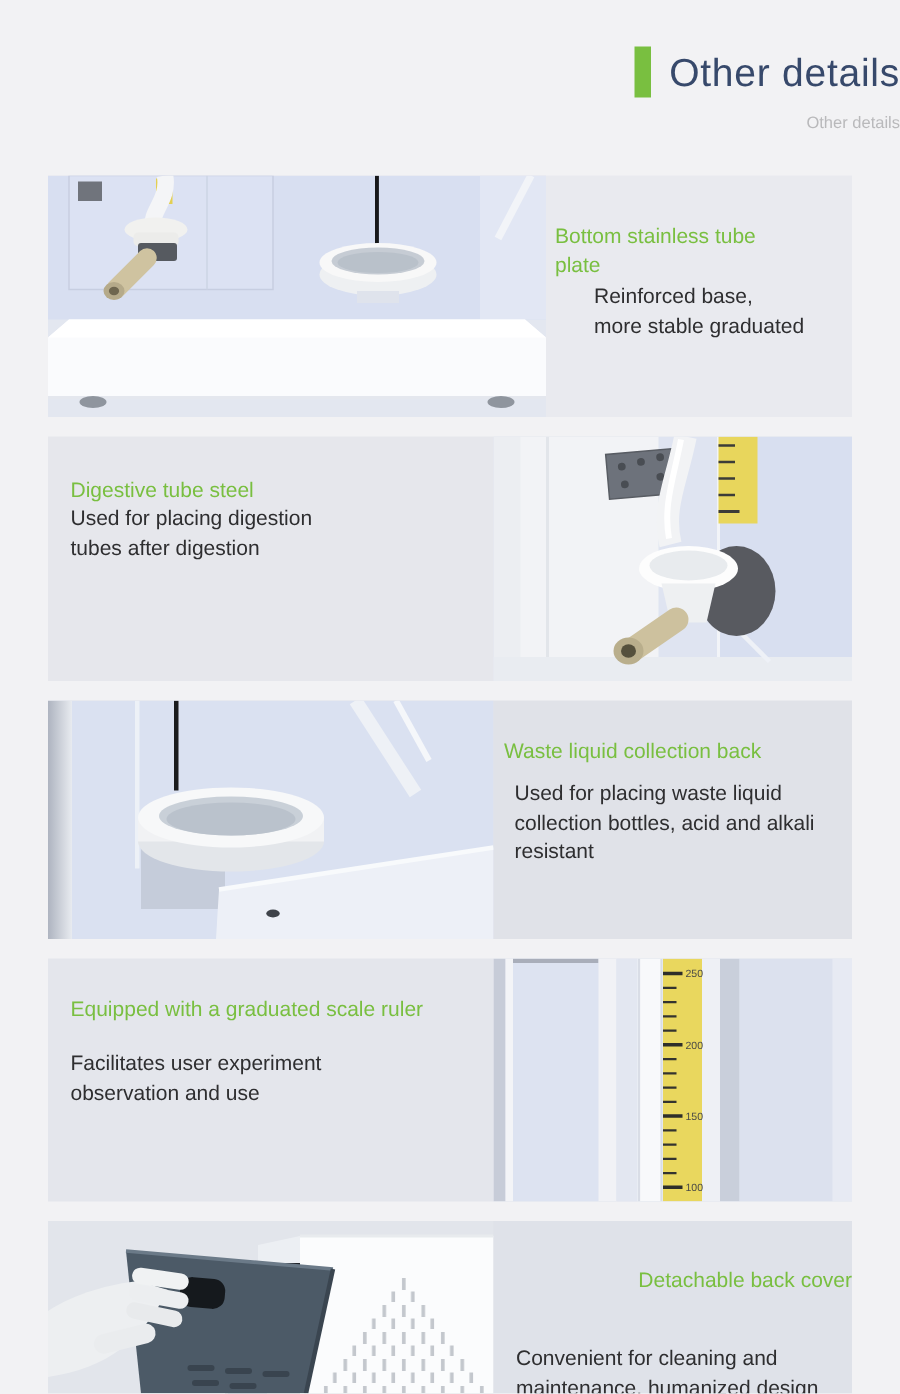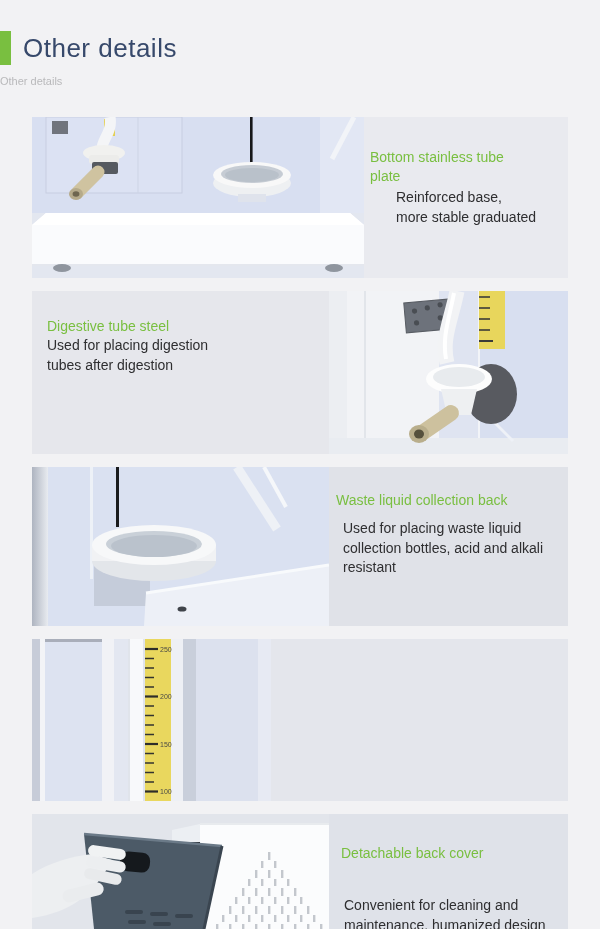--- a/index.html
+++ b/index.html
@@ -2,21 +2,21 @@
 <html style="--accent: #79bf40; --navy: #37496b; --body: #2e2e30; --subtitle: #b9b9bb; --pagebg: #f2f2f4; --yellow: #e9d75e;"><head>
 <meta charset="utf-8">
 <style>
   :root{
     --accent:#79bf40; --navy:#37496b; --body:#2e2e30;
     --subtitle:#b9b9bb; --pagebg:#f2f2f4; --yellow:#e9d75e;
   }
   *{margin:0;padding:0;box-sizing:border-box}
   html,body{width:600px;height:929px;overflow:hidden}
   body{background:var(--pagebg);font-family:"Liberation Sans",sans-serif}
-  .header{height:117px;padding-top:31px;text-align:left}
+  .header{height:117px;padding-top:31px;text-align:right}
   .title-row{display:inline-flex;align-items:center;gap:12px}
   .accent-bar{width:11px;height:34px;background:var(--accent)}
   .page-title{font-size:26px;color:var(--navy);letter-spacing:.5px}
   .page-subtitle{font-size:11px;color:var(--subtitle);margin-top:6px}
   .panel{margin:0 32px 13px;display:flex;overflow:hidden}
   .panel svg{display:block;flex:none}
   .p1{height:161px;background:#e9eaef}
   .p2{height:163px;background:#e6e7ec}
   .p3{height:159px;background:#e0e2e8}
   .p4{height:162px;background:#e4e6ec}
@@ -28,21 +28,21 @@
   .p1 .heading{width:168px}
   .p1 .body-text{margin:2px 0 0 26px}
   .p2 .text{padding:26px 0 0 15px}
   .p2 .body-text{}
   .p3 .text{padding:24px 0 0 7px}
   .p3 .body-text{margin:9px 0 0 7px}
   .p4 .text{padding:24px 0 0 15px}
   .p4 .heading{white-space:nowrap}
   .p4 .body-text{margin-top:17px}
   .p5 .text{padding:30px 0 0 12px}
-  .p5 .heading{text-align:left;}
+  .p5 .heading{text-align:right;}
   .p5 .body-text{margin-top:33px;padding-left:3px}
 </style>
 </head>
 <body>
 
 <div class="header">
   <div class="title-row">
     <span class="accent-bar"></span>
     <span class="page-title">Other details</span>
   </div>
@@ -152,20 +152,25 @@
   </svg>
   <div class="text">
     <div class="heading">Waste liquid collection back</div>
     <div class="body-text">Used for placing waste liquid
 collection bottles, acid and alkali
 resistant</div>
   </div>
 </div>
 
 <div class="panel p4">
+  <div class="text">
+    <div class="heading">Equipped with a graduated scale ruler</div>
+    <div class="body-text">Facilitates user experiment
+observation and use</div>
+  </div>
   <svg width="239" height="162" viewBox="0 0 239 162" aria-hidden="true">
     <rect x="0" y="0" width="239" height="162" fill="#dde2ee"></rect>
     <rect x="0" y="0" width="8" height="162" fill="#c7ccd8"></rect>
     <rect x="8" y="0" width="5" height="162" fill="#f3f4f7"></rect>
     <rect x="13" y="0" width="57" height="162" fill="#dde3f1"></rect>
     <rect x="13" y="0" width="57" height="3" fill="#a9aeba"></rect>
     <rect x="70" y="0" width="12" height="162" fill="#f1f2f6"></rect>
     <rect x="82" y="0" width="14" height="162" fill="#e3e7f1"></rect>
     <rect x="96" y="0" width="17" height="162" fill="#f8f9fb"></rect>
     <line x1="97" y1="0" x2="97" y2="162" stroke="#d9dde6" stroke-width="1.5"></line>

